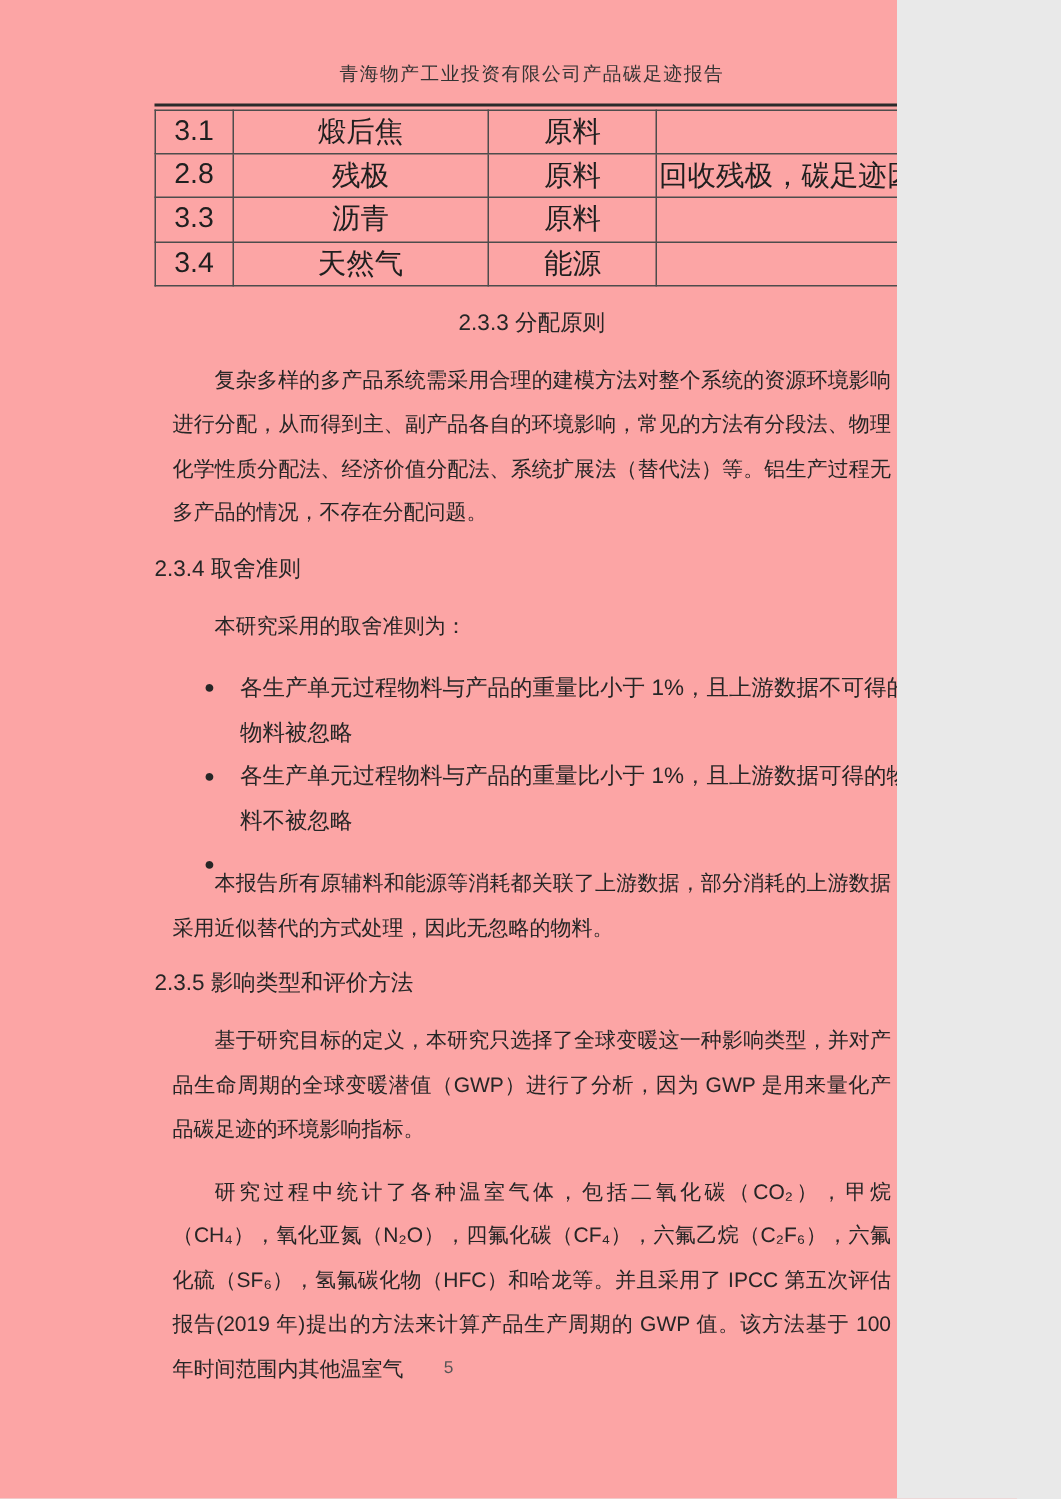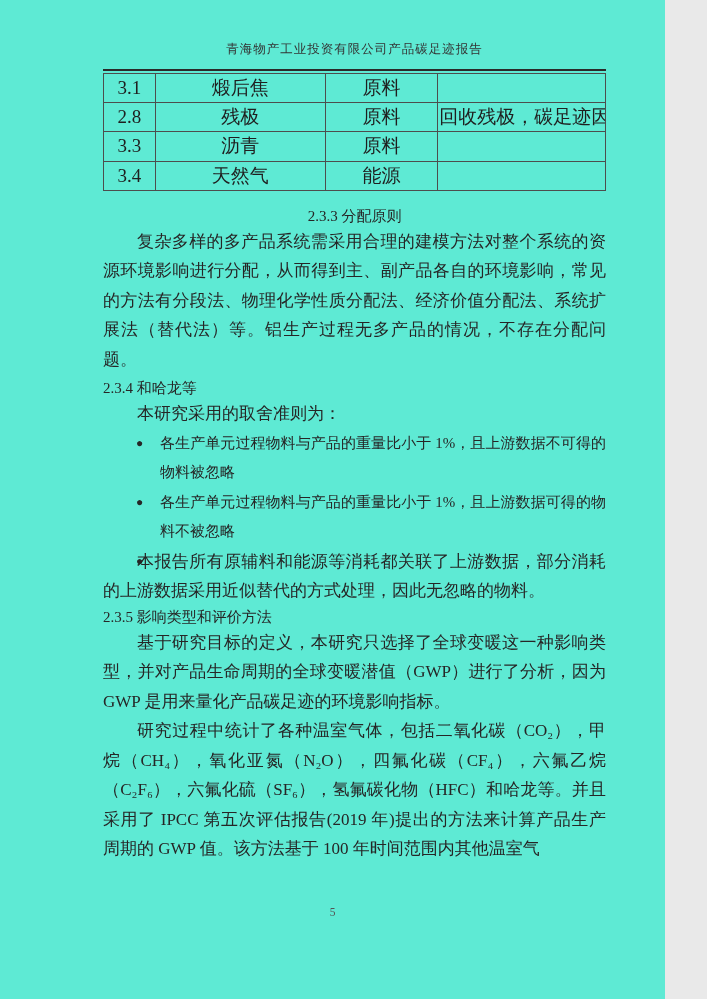--- a/index.html
+++ b/index.html
@@ -1,20 +1,20 @@
 <!DOCTYPE html>
 <html><head>
 <meta charset="utf-8">
 <style>
   html,body{margin:0;padding:0;background:#e9e9e9;}
   .page{
     position:relative;
-    width:665px;height:999px;
-    background:#5eead4;
-    font-family:Liberation Serif, serif;
+    width:598px;height:999px;
+    background:#fca5a5;
+    font-family:Liberation Sans, sans-serif;
     color:#262626;
     overflow:hidden;
   }
   .content{
     position:absolute;
     left:103px;
     width:503px;
     top:0;
   }
   
@@ -53,22 +53,22 @@
   .h-sec{
     font-size:15px;
     line-height:22px;
     font-weight:normal;
     margin:0;
   }
   .h-233{margin-top:14px;text-align:center;}
   .h-234{margin-top:3px;}
   .h-235{margin-top:0;}
   p.para{
-    margin:0;
-    font-size:17px;
+    margin:12px;
+    font-size:14px;
     line-height:29.5px;
     text-align:justify;
     text-indent:2em;
   }
   .p-233{margin-top:7px;}
   .p-intro{margin-top:4px;}
   .p-235a{margin-top:3px;}
   ul.criteria{
     list-style:none;
     margin:0;padding:0;
@@ -135,21 +135,21 @@
           <td>天然气</td>
           <td>能源</td>
           <td></td>
         </tr>
       </tbody>
     </table>
 
     <h3 class="h-sec h-233">2.3.3 分配原则</h3>
     <p class="para p-233">复杂多样的多产品系统需采用合理的建模方法对整个系统的资源环境影响进行分配，从而得到主、副产品各自的环境影响，常见的方法有分段法、物理化学性质分配法、经济价值分配法、系统扩展法（替代法）等。铝生产过程无多产品的情况，不存在分配问题。</p>
 
-    <h3 class="h-sec h-234">2.3.4 和哈龙等</h3>
+    <h3 class="h-sec h-234">2.3.4 取舍准则</h3>
     <p class="para p-intro">本研究采用的取舍准则为：</p>
 
     <ul class="criteria">
       <li>
         <span class="bullet">●</span>
         <span>各生产单元过程物料与产品的重量比小于 1%，且上游数据不可得的物料被忽略</span>
       </li>
       <li>
         <span class="bullet">●</span>
         <span>各生产单元过程物料与产品的重量比小于 1%，且上游数据可得的物料不被忽略</span>

